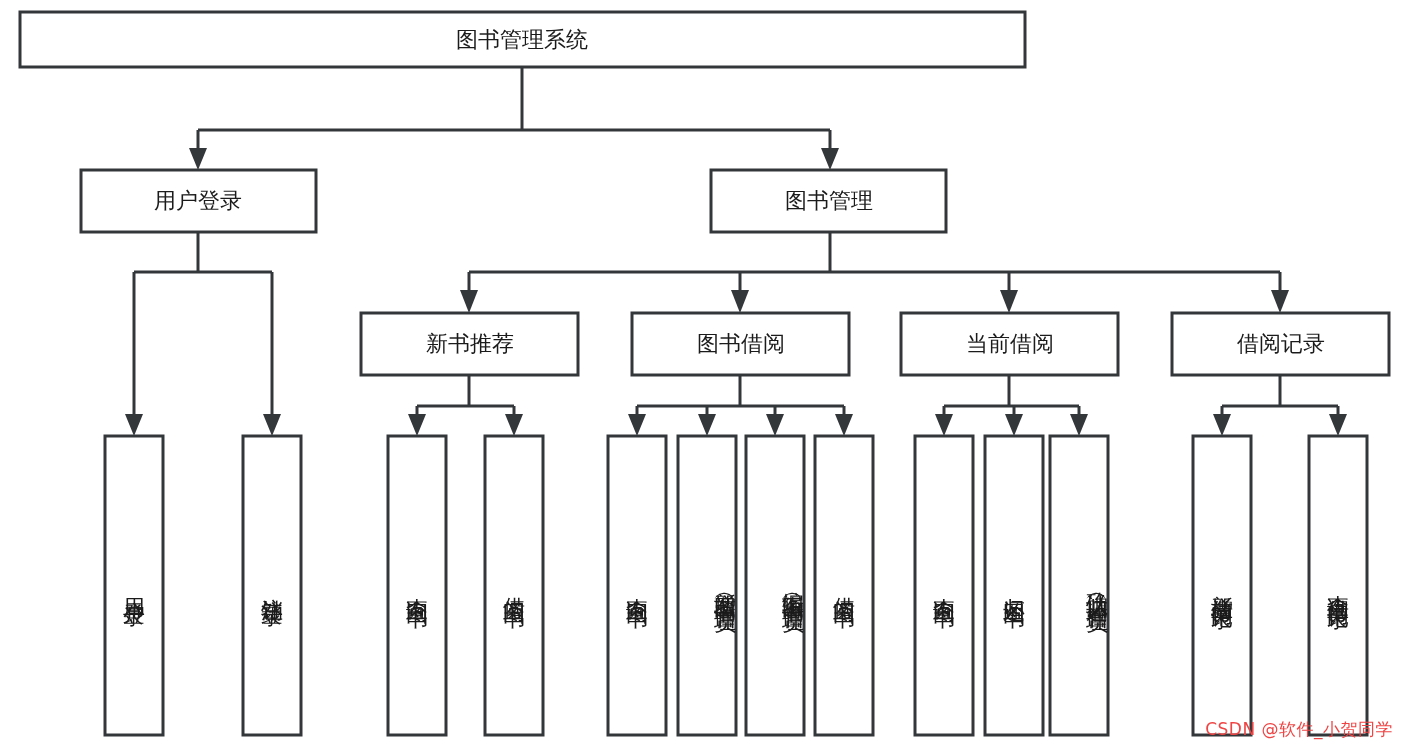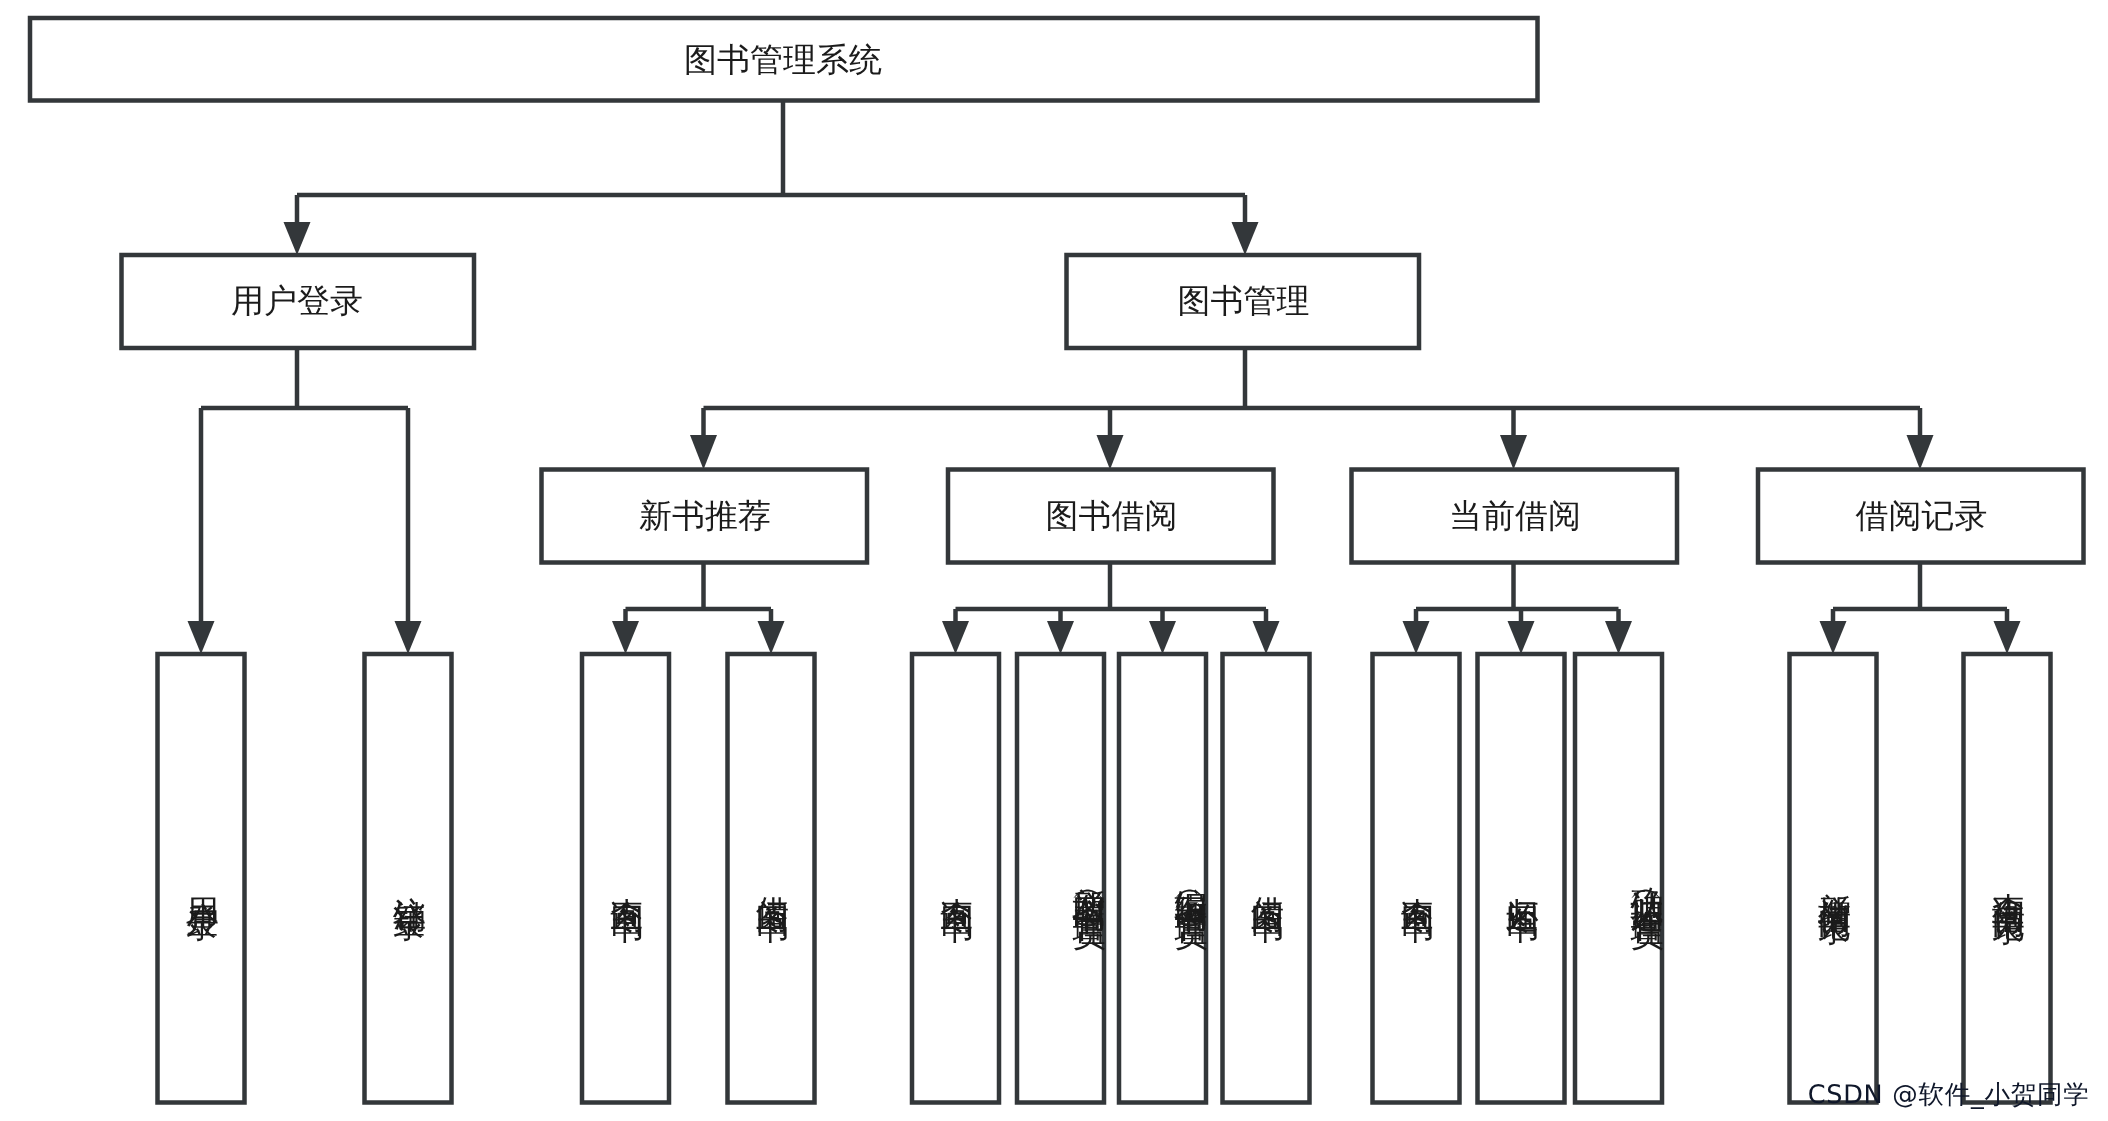--- a/index.html
+++ b/index.html
@@ -62,21 +62,21 @@
     white-space: nowrap;
     text-align: center;
     pointer-events: none;
   }
   .watermark {
     position: absolute;
     right: 12px;
     bottom: 6px;
     font-family: "DejaVu Sans", "Liberation Sans", sans-serif;
     font-size: 17px;
-    color: #0f172a;
+    color: #ef4444;
     white-space: nowrap;
     letter-spacing: 0.5px;
     margin-left: 32px;
   }
 </style>
 </head>
 <body>
 
 <div id="diagram-root">
 

